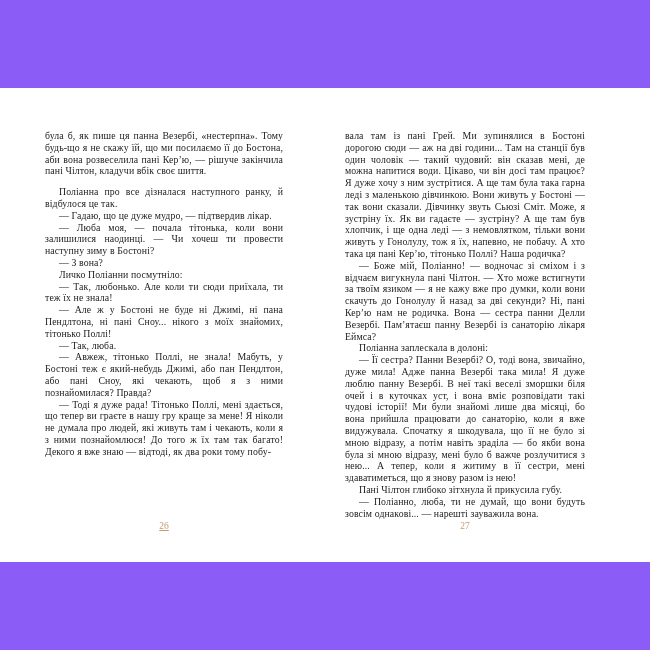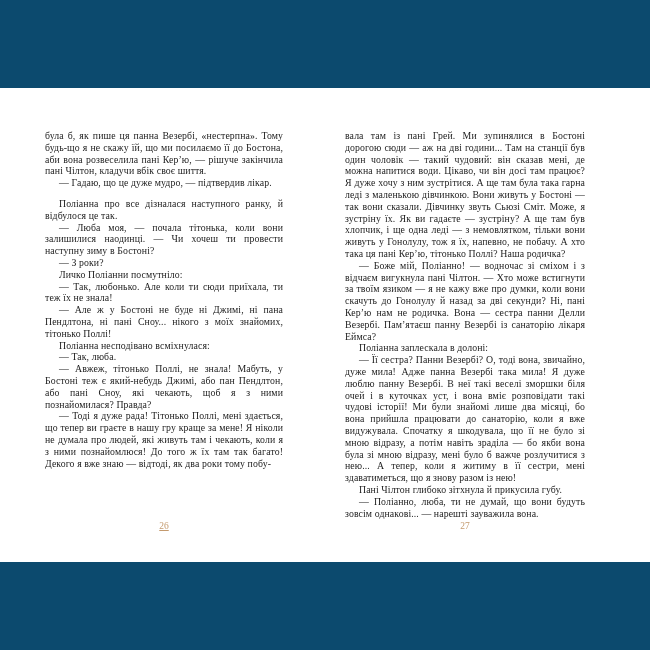--- a/index.html
+++ b/index.html
@@ -53,34 +53,33 @@
     top: 433px;              
     width: 100%;
     text-align: center;
     font-size: 9.5px;
     color: #c49a6e;
   }
 </style>
 </head>
 <body>
 
-<div class="app-bg" style="background: #0c4a6e;">
+<div class="app-bg" style="background: #8b5cf6;">
   <div class="book-spread" style="background: rgb(255, 255, 255);">
 
     <div class="page page-left">
       <div class="text-column" style="color: rgb(28, 28, 28);">
           <p class="para">була б, як пише ця панна Везербі, «нестерпна». Тому будь-що я не скажу їй, що ми посилаємо її до Бостона, аби вона розвеселила пані Кер’ю, — рішуче закінчила пані Чілтон, кладучи вбік своє шиття.</p>
+          <p class="para indent scene-break">Поліанна про все дізналася наступного ранку, й відбулося це так.</p>
           <p class="para indent">— Гадаю, що це дуже мудро, — підтвердив лікар.</p>
-          <p class="para indent scene-break">Поліанна про все дізналася наступного ранку, й відбулося це так.</p>
           <p class="para indent">— Люба моя, — почала тітонька, коли вони залишилися наодинці. — Чи хочеш ти провести наступну зиму в Бостоні?</p>
-          <p class="para indent">— З роки?</p>
+          <p class="para indent">— З вона?</p>
           <p class="para indent">Личко Поліанни посмутніло:</p>
           <p class="para indent">— Так, любонько. Але коли ти сюди приїхала, ти теж їх не знала!</p>
           <p class="para indent">— Але ж у Бостоні не буде ні Джимі, ні пана Пендлтона, ні пані Сноу... нікого з моїх знайомих, тітонько Поллі!</p>
-          <p class="para indent">Поліанна несподівано всміхнулася:</p>
           <p class="para indent">— Так, люба.</p>
           <p class="para indent">— Авжеж, тітонько Поллі, не знала! Мабуть, у Бостоні теж є який-небудь Джимі, або пан Пендлтон, або пані Сноу, які чекають, щоб я з ними познайомилася? Правда?</p>
           <p class="para indent">— Тоді я дуже рада! Тітонько Поллі, мені здається, що тепер ви граєте в нашу гру краще за мене! Я ніколи не думала про людей, які живуть там і чекають, коли я з ними познайомлюся! До того ж їх там так багато! Декого я вже знаю — відтоді, як два роки тому побу-</p>
         </div>
       <div class="page-number" style="color: rgb(196, 154, 110); text-decoration: underline;">26</div>
     </div>
 
     <div class="page page-right">
       <div class="text-column" style="color: rgb(28, 28, 28);">
           <p class="para">вала там із пані Грей. Ми зупинялися в Бостоні дорогою сюди — аж на дві години... Там на станції був один чоловік — такий чудовий: він сказав мені, де можна напитися води. Цікаво, чи він досі там працює? Я дуже хочу з ним зустрітися. А ще там була така гарна леді з маленькою дівчинкою. Вони живуть у Бостоні — так вони сказали. Дівчинку звуть Сьюзі Сміт. Може, я зустріну їх. Як ви гадаєте — зустріну? А ще там був хлопчик, і ще одна леді — з немовлятком, тільки вони живуть у Гонолулу, тож я їх, напевно, не побачу. А хто така ця пані Кер’ю, тітонько Поллі? Наша родичка?</p>

